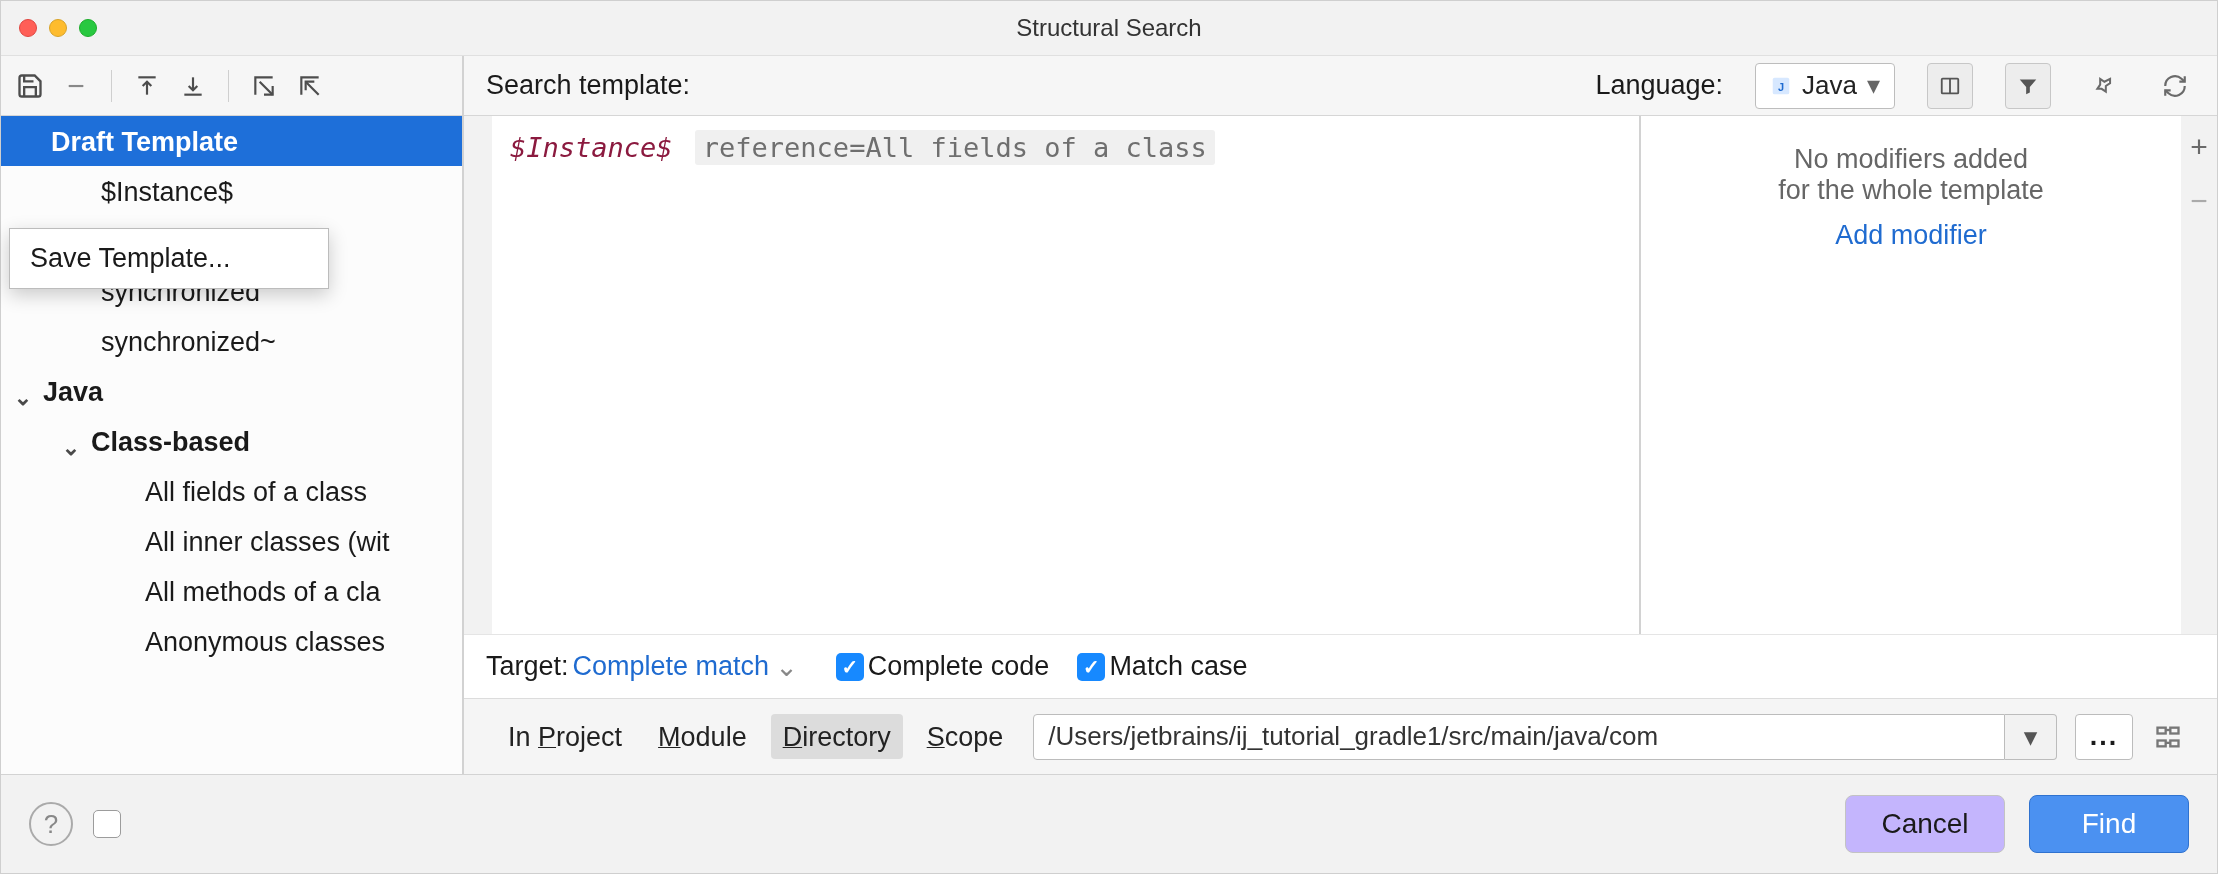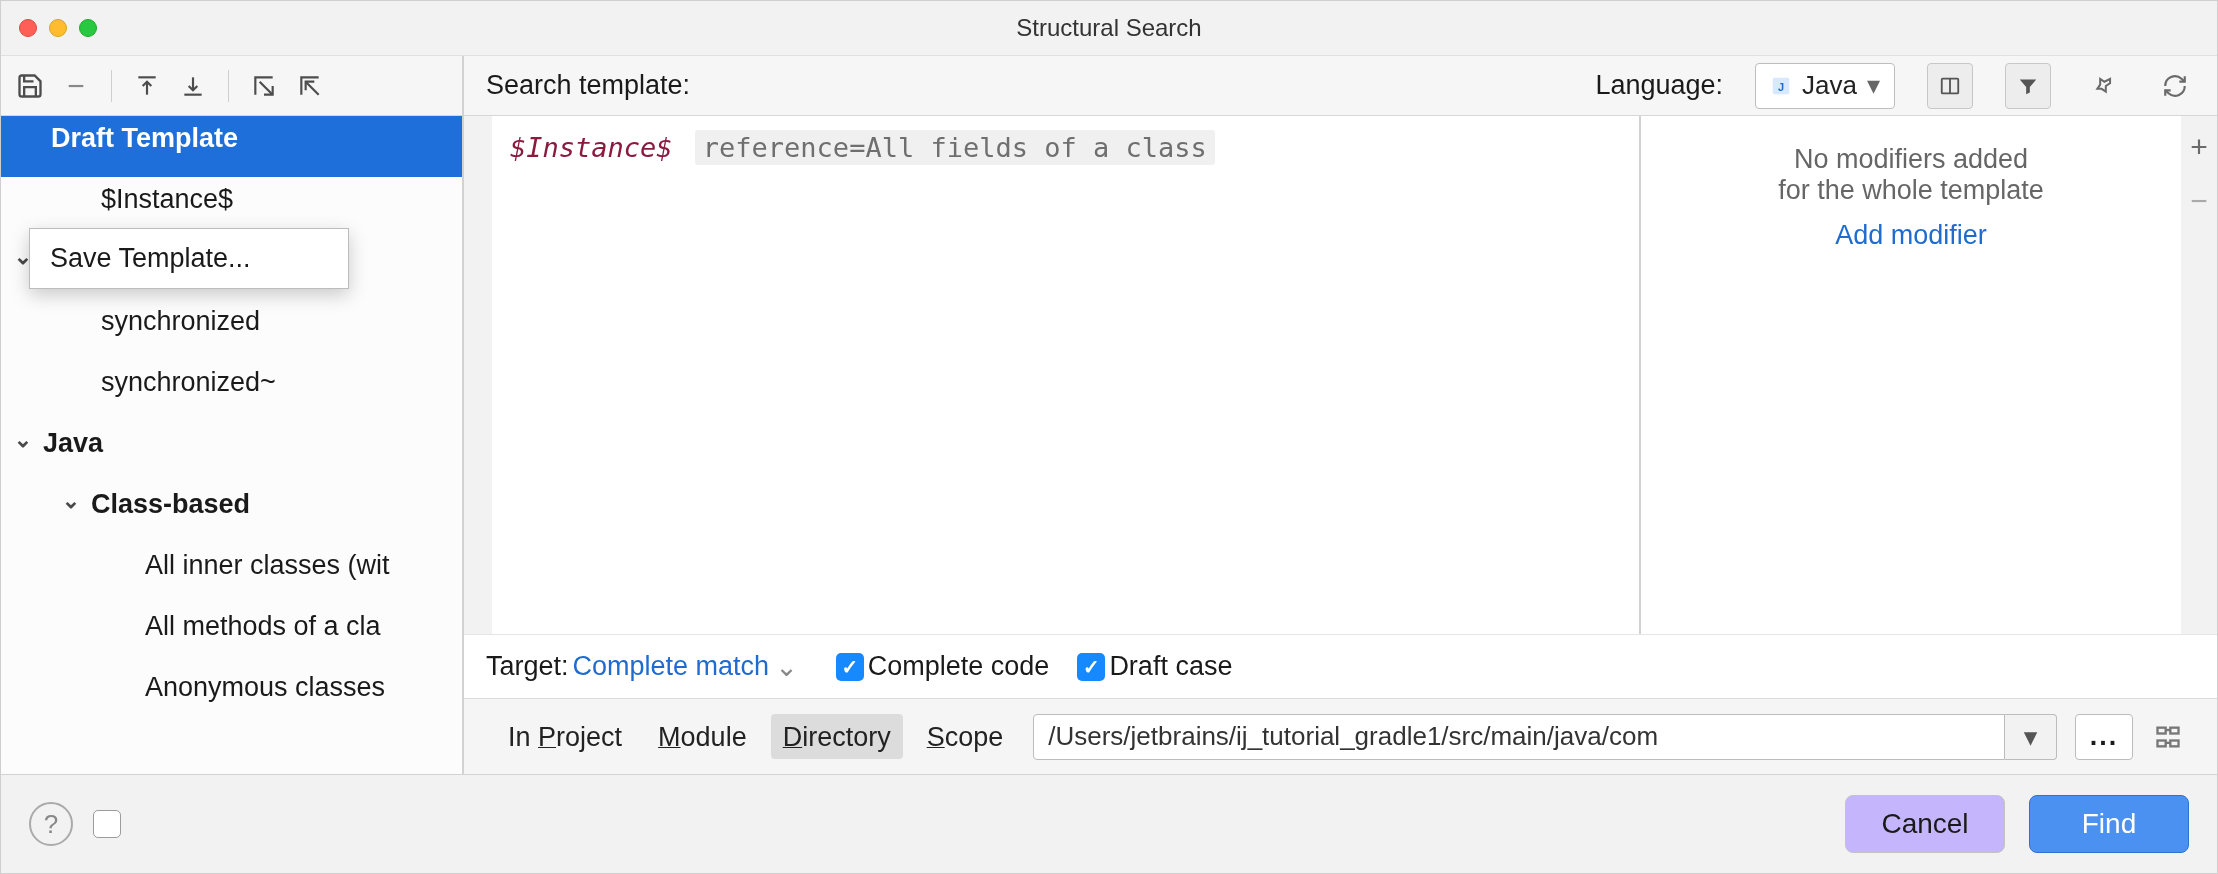--- a/index.html
+++ b/index.html
@@ -12,29 +12,29 @@
   .dot.yellow { background: #febc2e; border:1px solid #d8a328;}
   .dot.green { background: #28c840; border:1px solid #1dad2c;}
   .title { position:absolute; left:0; right:0; text-align:center; font-size: 24px; color:#333; }
   .body { flex:1; display:flex; border-bottom:1px solid #d3d3d3;}
   
   .sidebar { width: 463px; display:flex; flex-direction:column; border-right:2px solid #d2d2d2; background:#fcfcfc;}
   .sidebar-toolbar { height:60px; display:flex; align-items:center; gap:12px; padding:0 12px; background:#f6f6f6; border-bottom:1px solid #d6d6d6;}
   .tb-icon { width:34px; height:34px; display:flex; align-items:center; justify-content:center; color:#4d4d4d; cursor:pointer;}
   .sep { width:1px; height:32px; background:#cfcfcf; margin:0 6px;}
   .tree { flex:1; overflow:hidden; font-size:27px; line-height:1.7; padding-top:0;}
-  .tree-row { display:flex; align-items:flex-start; height:61px; padding-left:8px; white-space:nowrap; overflow:hidden; text-overflow:ellipsis;}
+  .tree-row { display:flex; align-items:flex-end; height:50px; padding-left:8px; white-space:nowrap; overflow:hidden; text-overflow:ellipsis;}
   .tree-row.selected { background:#1e6fd9; color:#fff; font-weight:600; padding-left:50px;}
   .tree-row.bold { font-weight:700; }
   .chev { width:24px; display:inline-flex; justify-content:center; color:#4a4a4a; font-size:22px; margin-right:8px;}
   .ind0 { padding-left:10px; }
   .ind1 { padding-left:48px; }
   .ind1n { padding-left:100px; }
   .ind3 { padding-left:144px; }
-  .context-popup { position:absolute; left:28px; top:172px; width:320px; background:#fff; border:1px solid #bcbcbc; box-shadow:0 6px 18px rgba(0,0,0,.2); padding:4px 0; z-index:50;}
+  .context-popup { position:absolute; left:8px; top:172px; width:320px; background:#fff; border:1px solid #bcbcbc; box-shadow:0 6px 18px rgba(0,0,0,.2); padding:4px 0; z-index:50;}
   .context-popup .item { font-size:27px; padding:10px 20px; cursor:pointer;}
   
   .main { flex:1; display:flex; flex-direction:column; position:relative;}
   .main-toolbar { height:60px; display:flex; align-items:center; padding:0 22px; background:#f6f6f6; border-bottom:1px solid #d6d6d6; gap:20px; font-size:27px;}
   .main-toolbar .right { margin-left:auto; display:flex; align-items:center; gap:32px;}
   .lang-select { height:46px; border:1px solid #bdbdbd; border-radius:4px; background:#fff; display:flex; align-items:center; padding:0 14px; gap:10px; font-size:26px; color:#1f6bd0; cursor:pointer;}
   .icon-btn { width:46px; height:46px; border:1px solid #c7c7c7; border-radius:4px; background:#ededed; display:flex; align-items:center; justify-content:center; cursor:pointer; color:#555;}
   .plain-icon { width:40px; height:40px; display:flex; align-items:center; justify-content:center; cursor:pointer; color:#6a6a6a;}
   .editor-row { flex:1; display:flex;}
   .editor { flex:1; background:#fff; padding:16px 18px; font-family: ui-monospace, Menlo, Consolas, monospace; font-style:italic; font-size:27px; position:relative; border-right:2px solid #d2d2d2;margin-left:28px;}
@@ -142,20 +142,23 @@
           </div>
         <div class="tree-row ind0 bold">
           <span class="chev">⌄</span>
           <span>Java</span>
         </div>
         <div class="tree-row ind1 bold" style="padding-left:58px">
           <span class="chev">⌄</span>
           <span>Class-based</span>
         </div>
         <div class="tree-row ind3">
+            <span>All fields of a class</span>
+          </div>
+        <div class="tree-row ind3">
             <span>All inner classes (wit</span>
           </div>
         <div class="tree-row ind3">
             <span>All methods of a cla</span>
           </div>
         <div class="tree-row ind3">
             <span>Anonymous classes</span>
           </div>
       </div>
 
@@ -226,21 +229,21 @@
         <span>Target:</span>
         <span class="target-value">
           <span>Complete match</span>
           <span style="color:#888;">⌄</span>
         </span>
         <span style="width:30px;"></span>
         <span class="chk">✓</span>
         <span class="option-lbl">Complete code</span>
         <span style="width:20px;"></span>
         <span class="chk">✓</span>
-        <span class="option-lbl">Draft case</span>
+        <span class="option-lbl">Match case</span>
       </div>
 
       <div class="scope-row">
         <div class="scope-tabs">
           <div class="scope-tab">In <span class="underline">P</span>roject</div>
           <div class="scope-tab"><span class="underline">M</span>odule</div>
           <div class="scope-tab active"><span class="underline">D</span>irectory</div>
           <div class="scope-tab"><span class="underline">S</span>cope</div>
         </div>
         <div style="display:flex; flex:1; align-items:center;">

